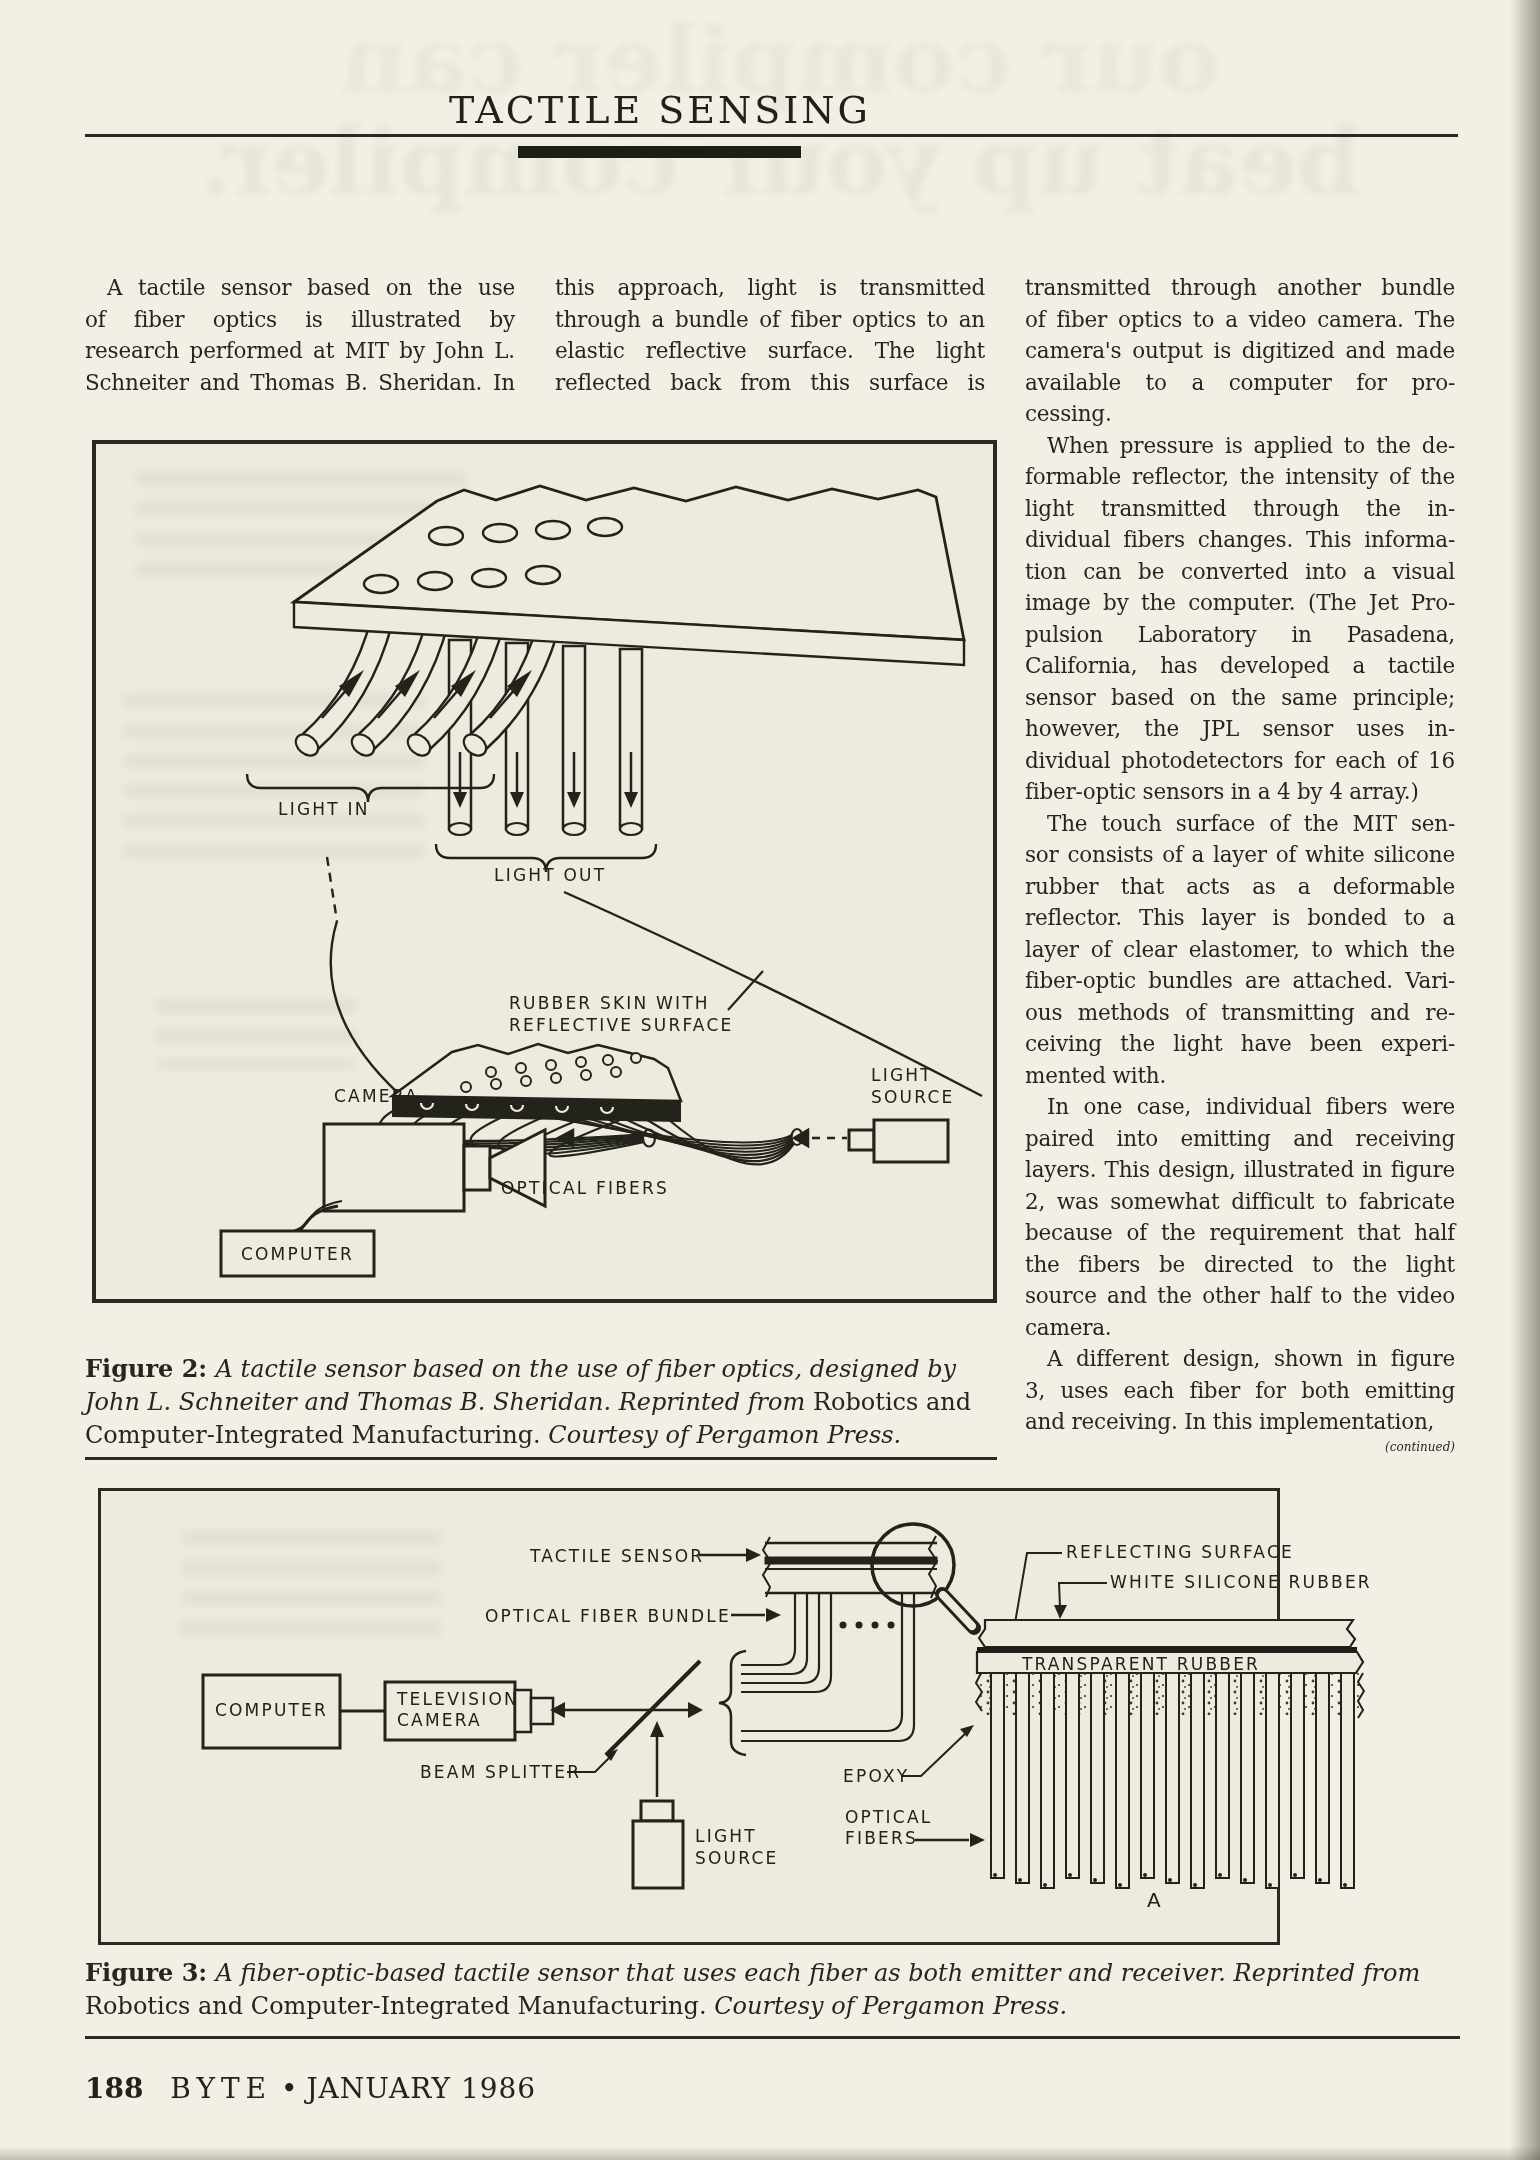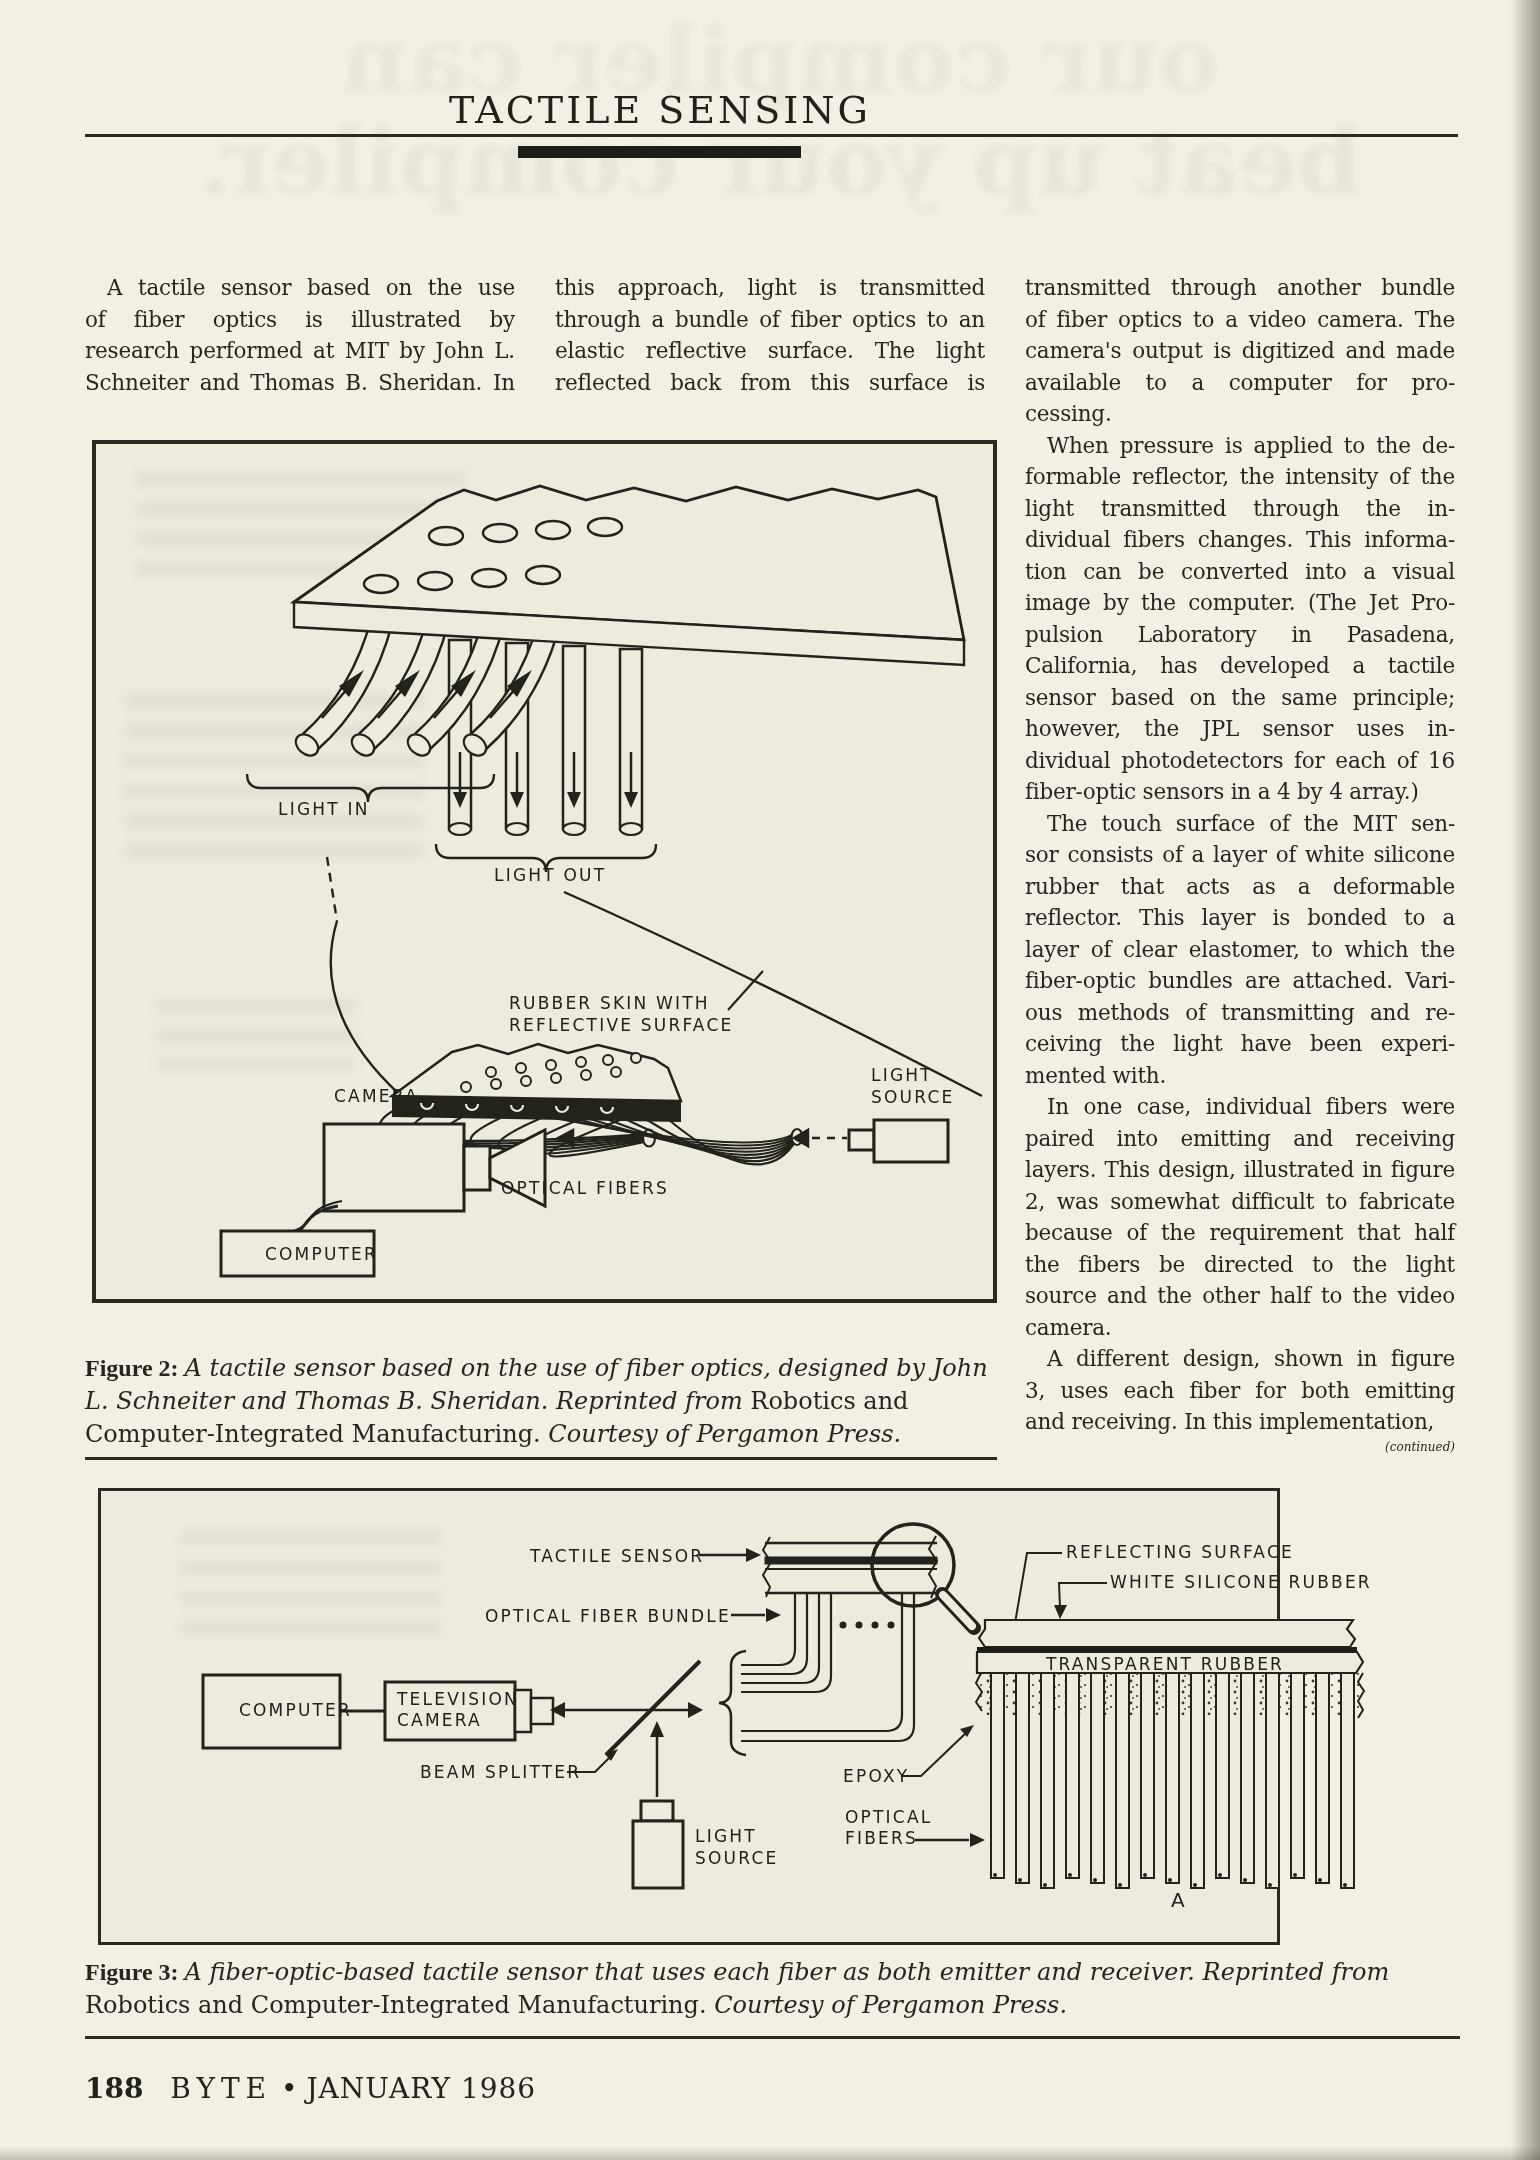--- a/index.html
+++ b/index.html
@@ -25,28 +25,28 @@
   .bl.ind{text-indent:22px;}
   .continued{position:absolute;left:1025px;top:1440px;width:430px;text-align:right;
              font-style:italic;font-size:12px;color:#26261f;}
   
   .fig{position:absolute;background:#edeade;border:4px solid #2a2a22;box-sizing:border-box;}
   #fig2{left:92px;top:440px;width:905px;height:863px;}
   #fig3{left:98px;top:1488px;width:1182px;height:457px;border-width:3px;}
   .fig svg{position:absolute;left:0;top:0;}
   .flabel{position:absolute;font-family:"DejaVu Sans",sans-serif;font-size:17px;
           letter-spacing:2.2px;color:#22221b;white-space:nowrap;line-height:22px;}
-  .fc{text-align:center;padding-left:24px;}
+  .fc{text-align:center;}
   
   .cap{position:absolute;font-size:24px;line-height:33px;color:#26261f;}
   #cap2{left:85px;top:1352px;width:905px;}
   #cap3{left:85px;top:1956px;width:1378px;}
   .cap .s-i{font-style:italic;}
   .cap .s-r{font-style:normal;}
-  .cap .s-b{font-weight:bold;font-family:Liberation Serif, serif;}
+  .cap .s-b{font-weight:bold;}
   .rule2{position:absolute;left:85px;top:1457px;width:912px;height:3px;background:#2b2b22;}
   .rule3{position:absolute;left:85px;top:2036px;width:1375px;height:3px;background:#2b2b22;}
   
   .footer{position:absolute;left:85px;top:2072px;font-size:28px;color:#23231c;white-space:nowrap;}
   .footer .pg{font-weight:bold;margin-right:18px;}
   .footer .mag{letter-spacing:6px;}
   .footer .dt{letter-spacing:1px;}
   
   .edge-r{position:absolute;right:0;top:0;width:30px;height:100%;
           background:linear-gradient(to right,rgba(60,55,40,0),rgba(50,45,32,.45));}

